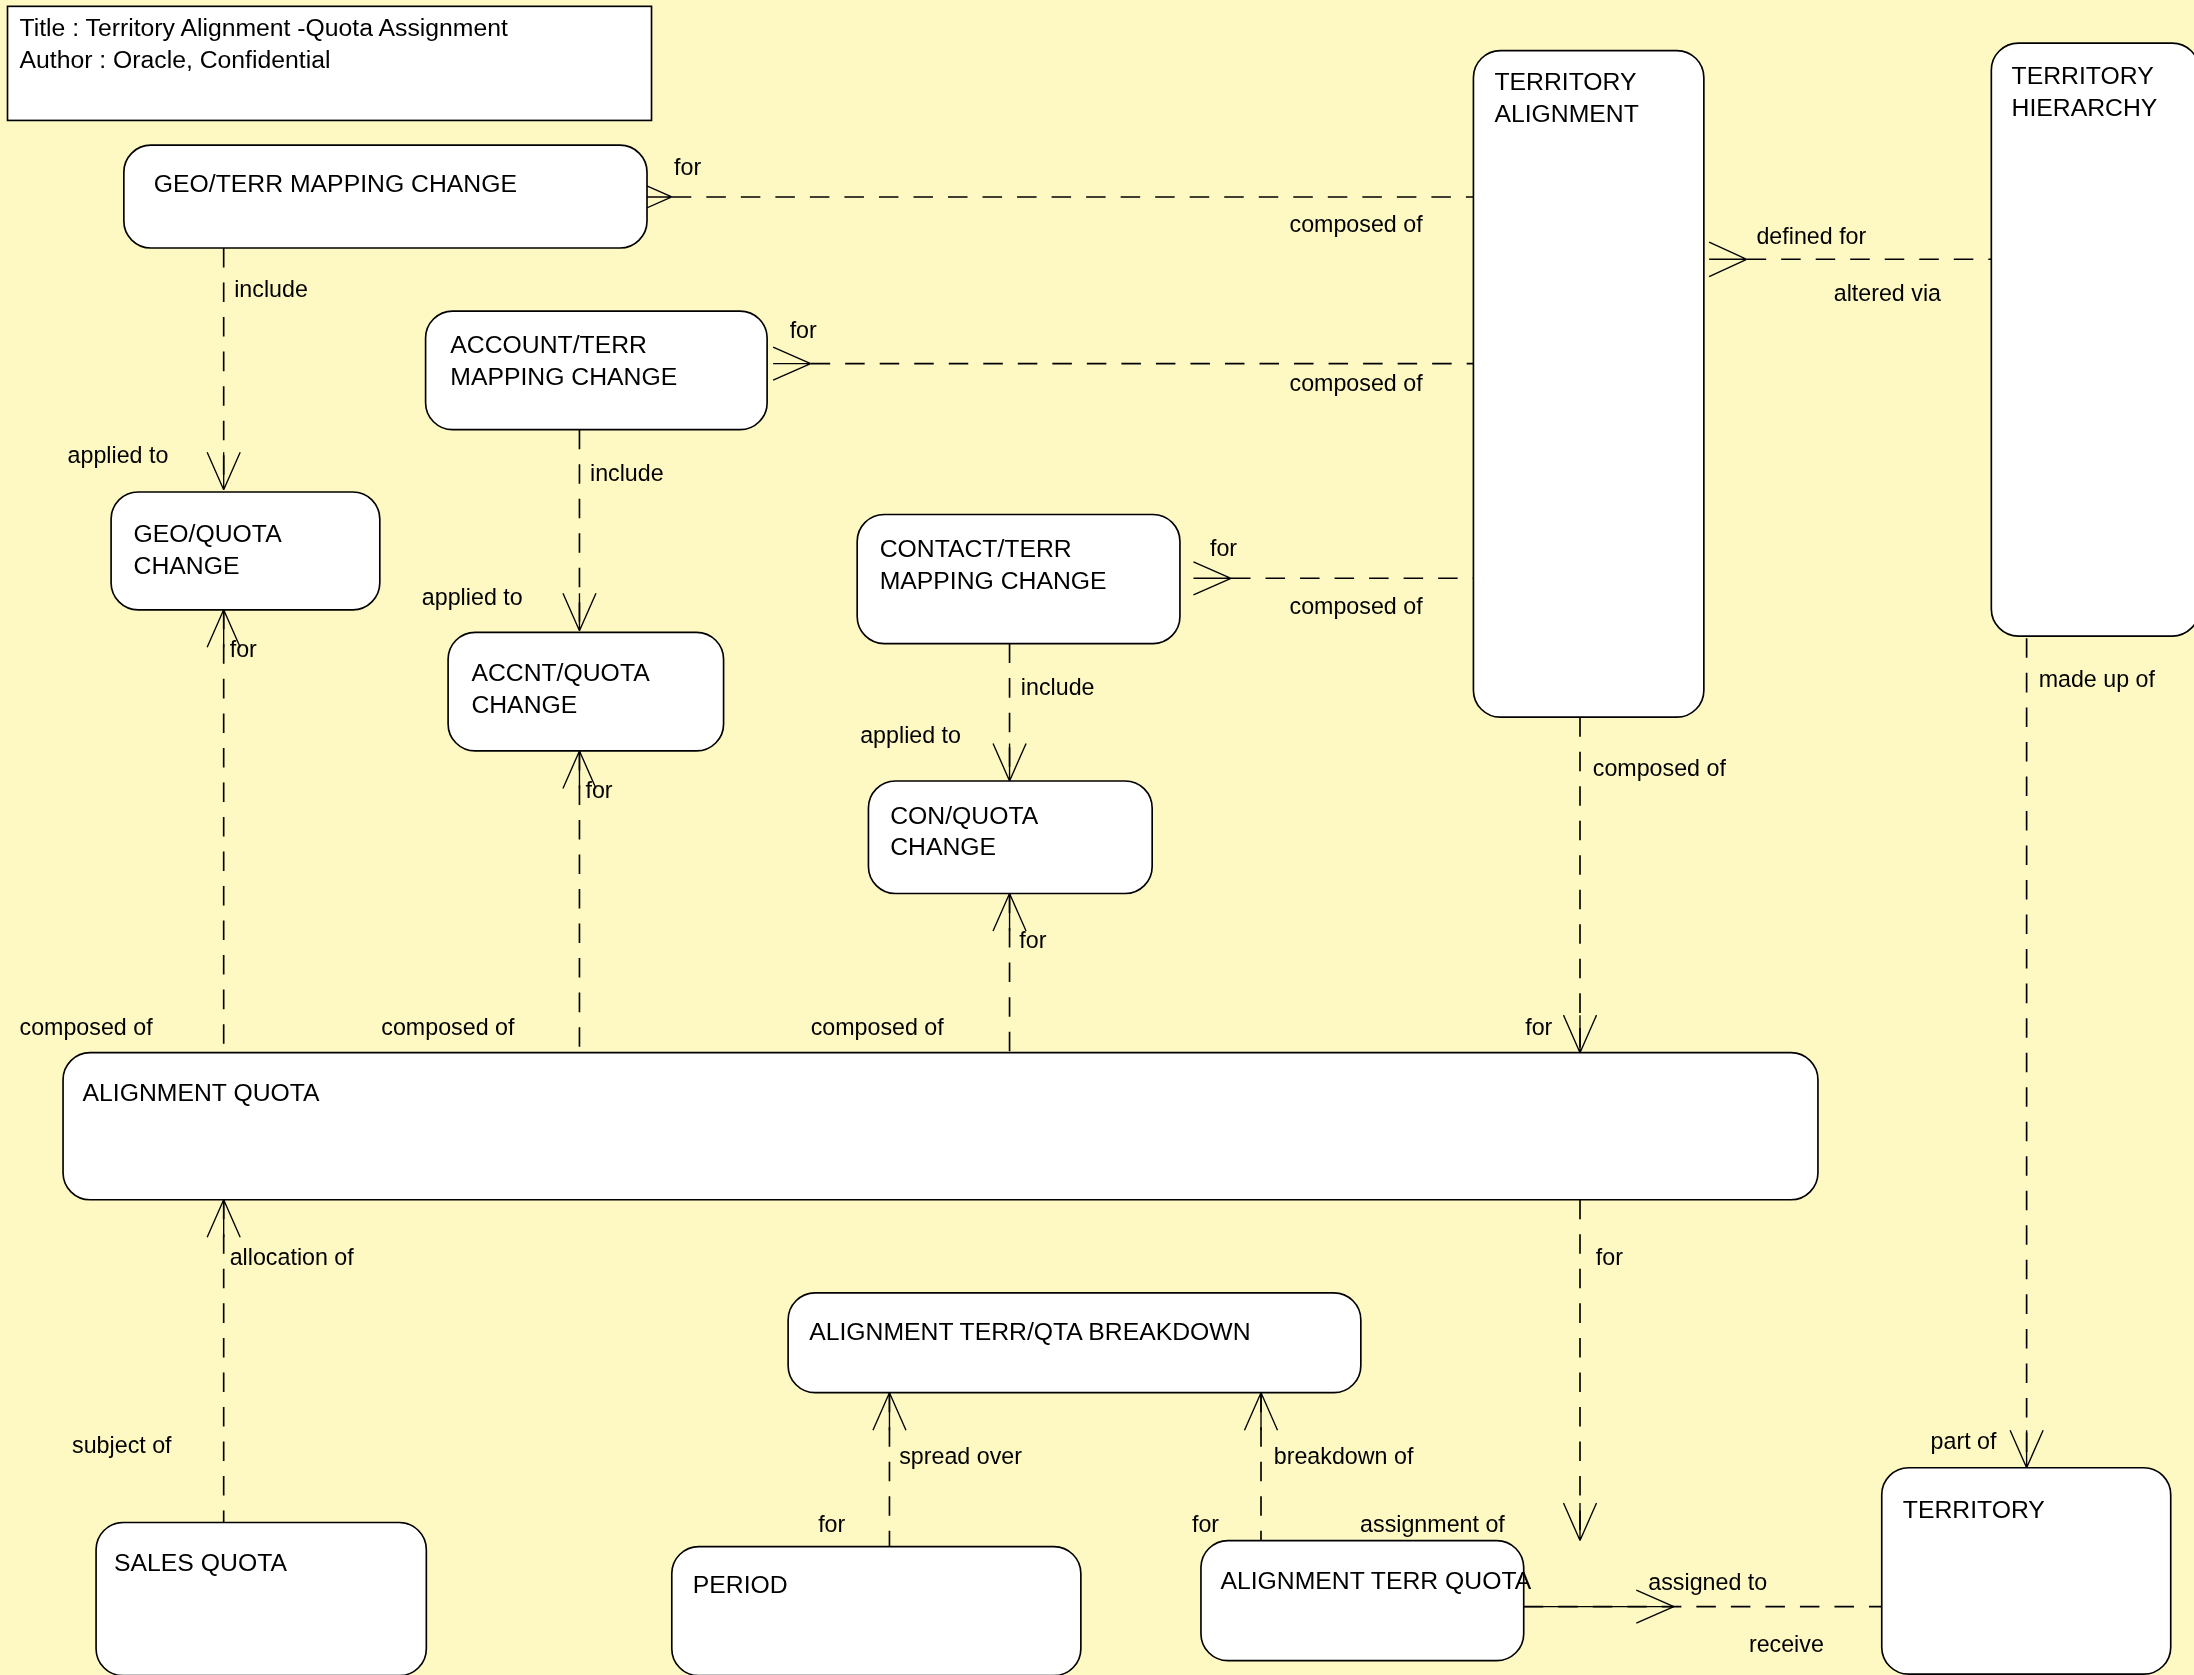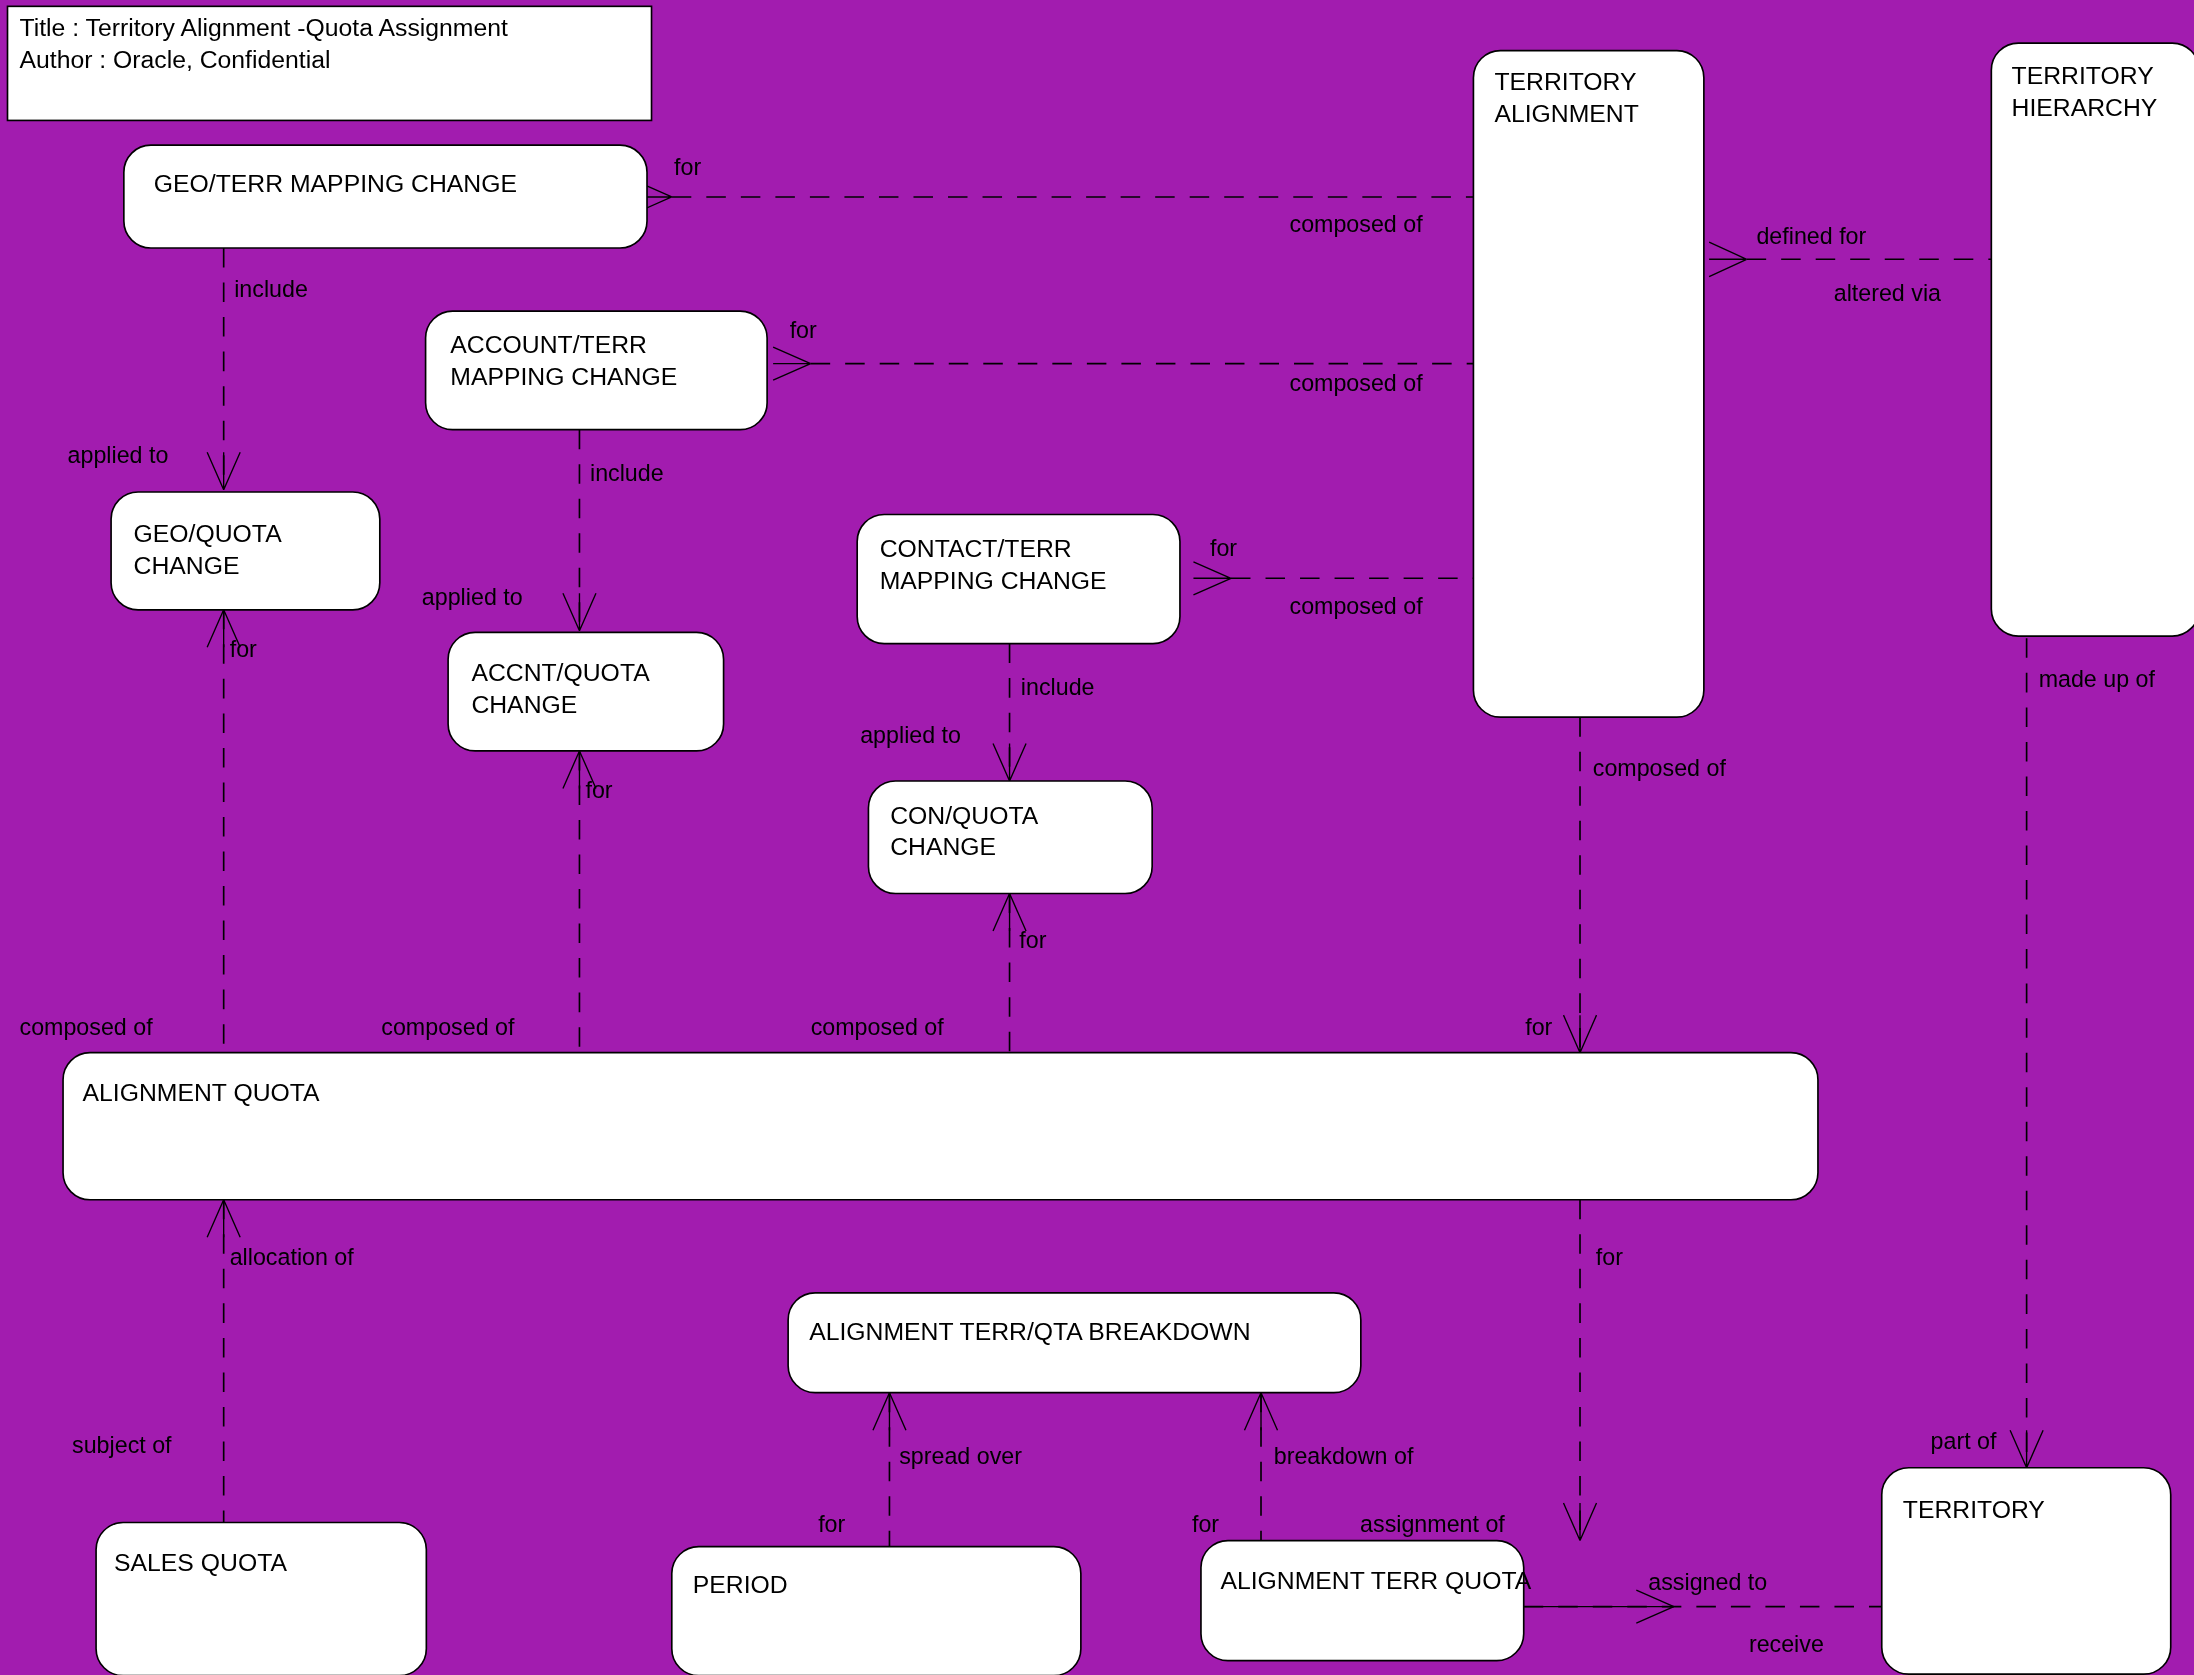--- a/index.html
+++ b/index.html
@@ -4,21 +4,21 @@
 <style>
   html, body {
     margin: 0;
     padding: 0;
     background: #ffffff;
   }
   #diagram-root {
     position: relative;
     width: 2194px;
     height: 1676px;
-    background: #a21caf;
+    background: #fef9c3;
     font-family: "Liberation Sans", sans-serif;
   }
   svg#er-canvas {
     display: block;
     width: 2194px;
     height: 1676px;
   }
   .entity-box {
     fill: #ffffff;
     stroke: #000000;

